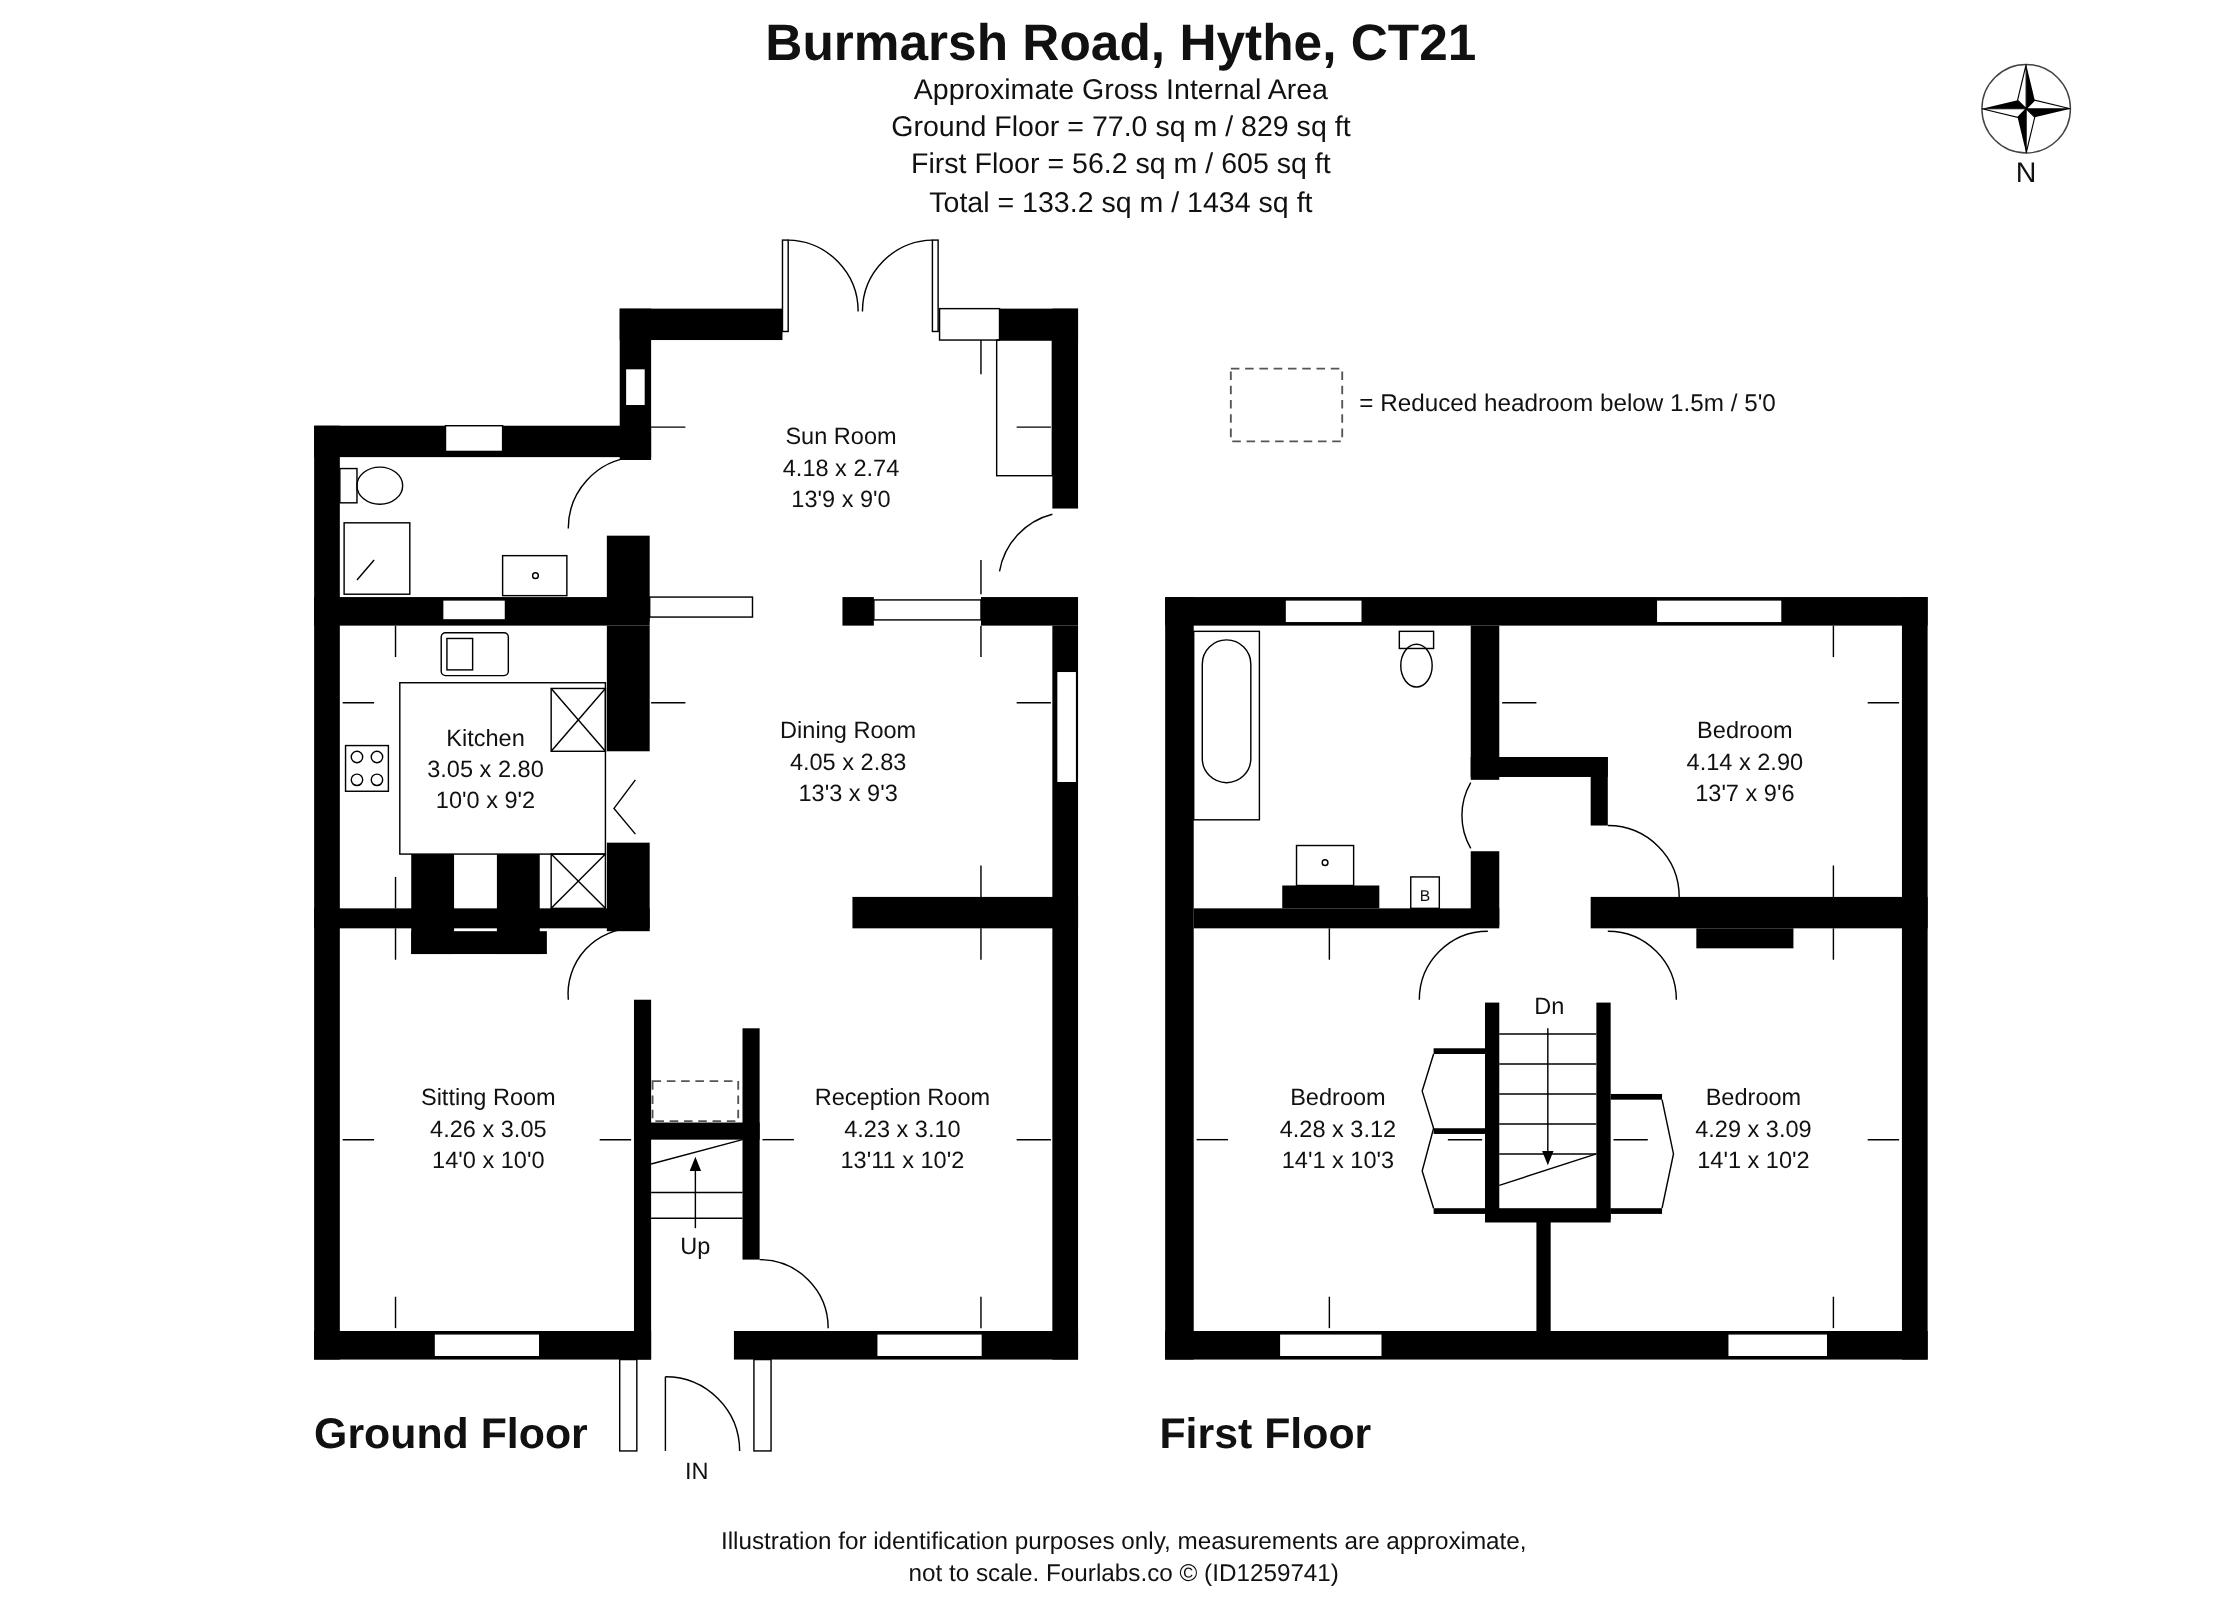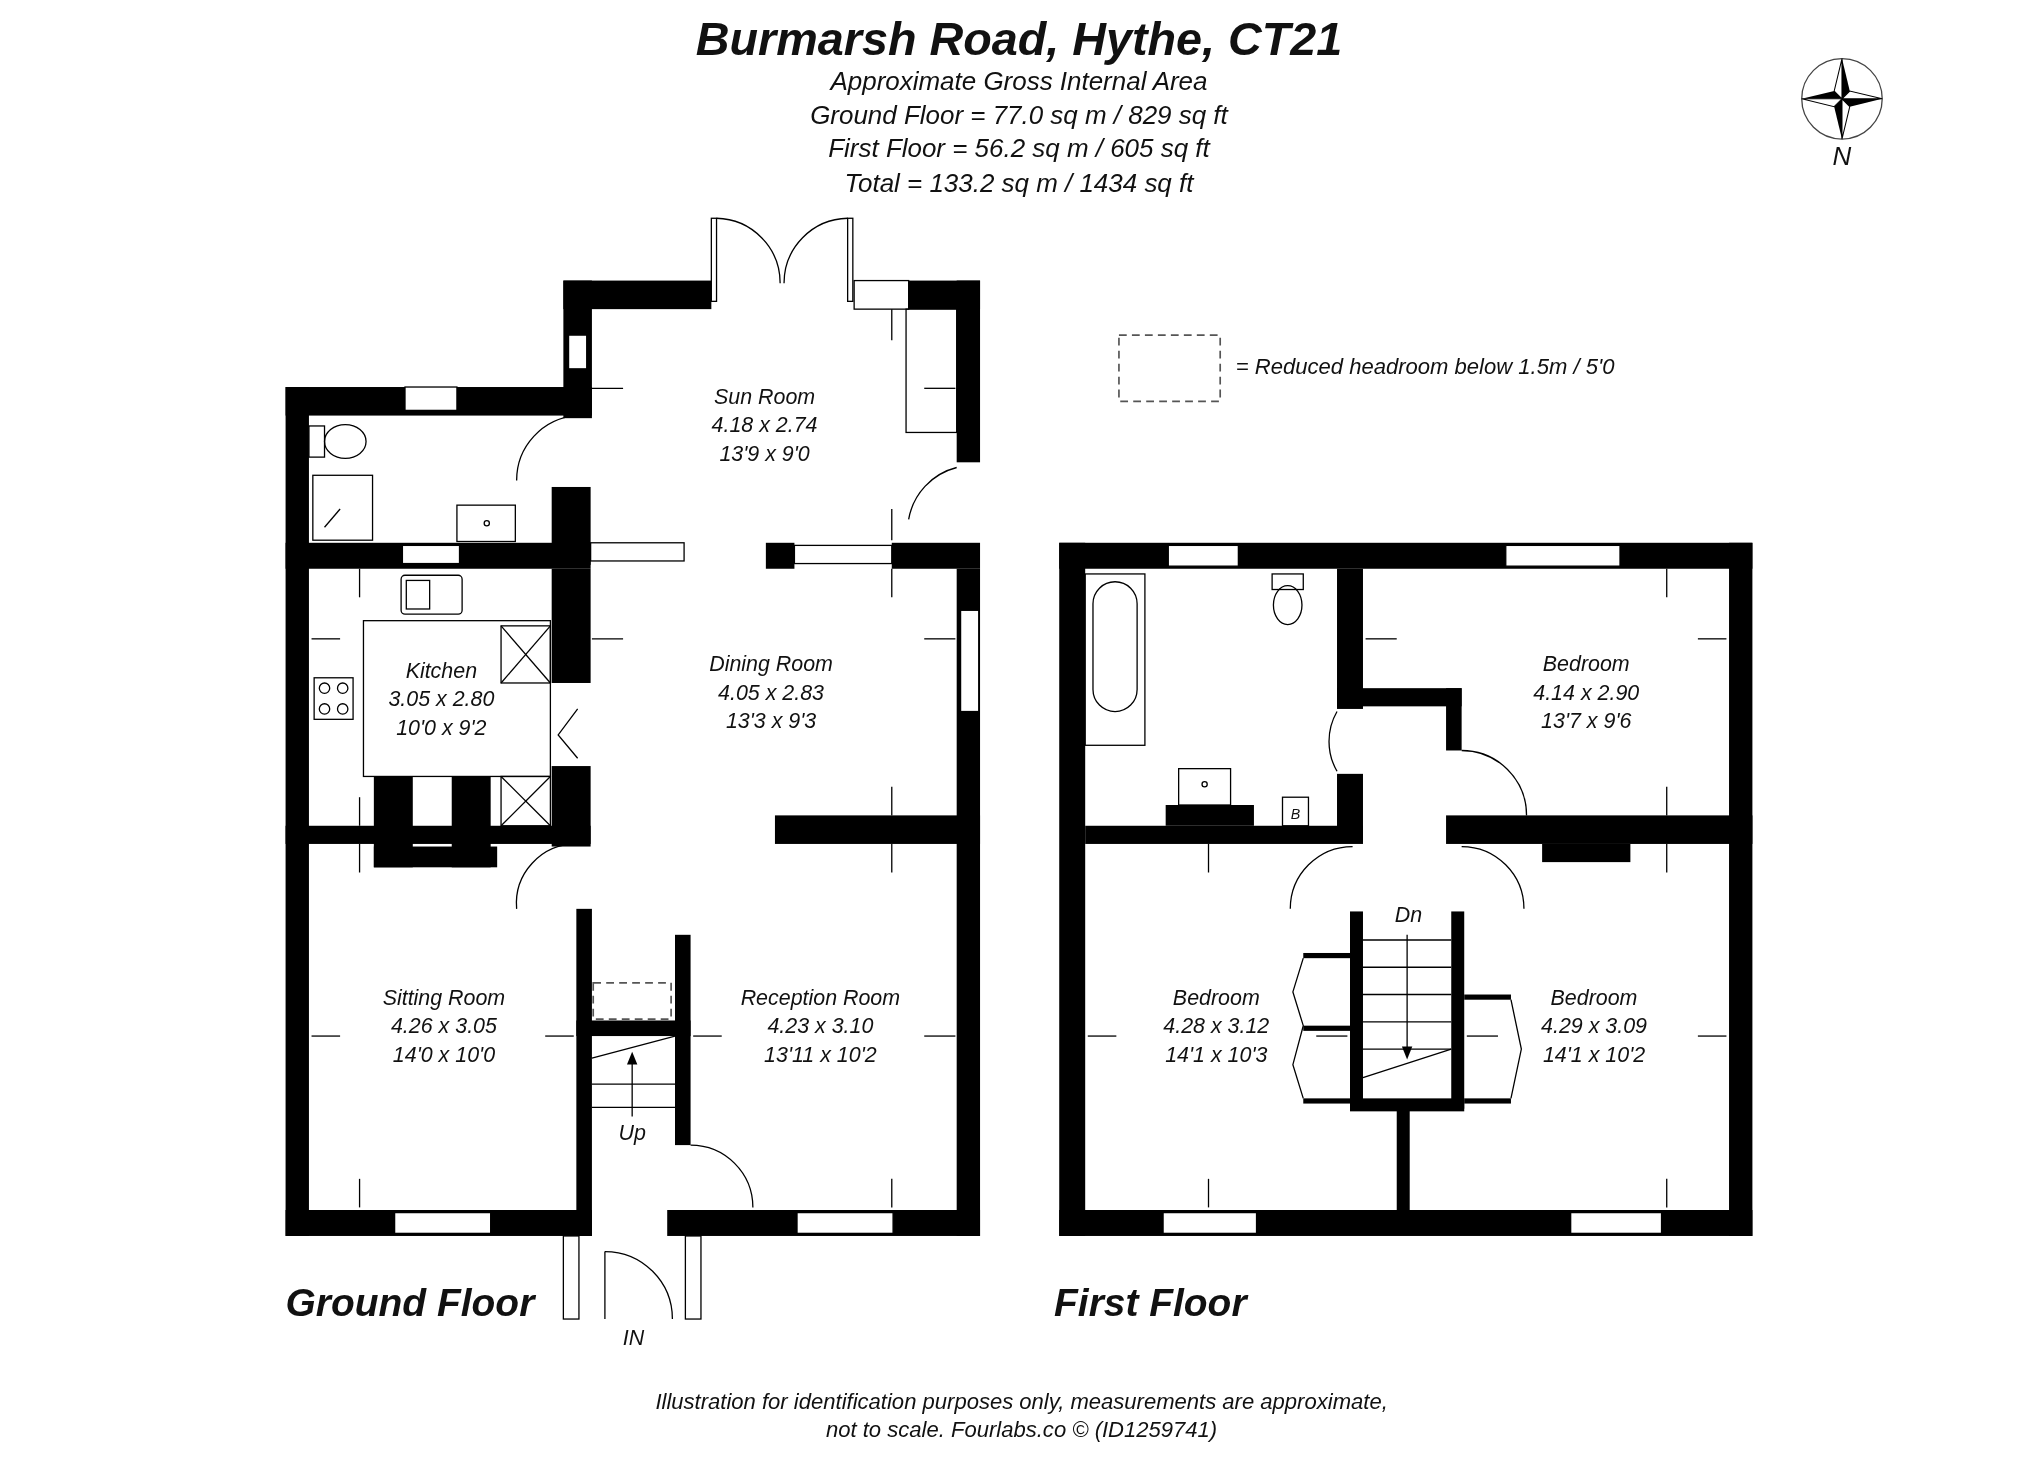--- a/index.html
+++ b/index.html
@@ -1,17 +1,17 @@
 <!DOCTYPE html>
 <html><head>
 <meta charset="utf-8">
 <style>
   html, body { margin: 0; padding: 0; background: #ffffff; }
   body { width: 2025px; height: 1475px; overflow: hidden; }
-  #canvas { position: absolute; left: 0; top: 0; width: 2025px; height: 1072px; font-style: italic; }
+  #canvas { position: absolute; left: 0; top: 0; width: 2025px; height: 1072px; }
   svg { display: block; }
   .t { font-family: "Liberation Sans", sans-serif; fill: #111111; }
   .title { font-weight: bold; font-size: 36px; }
   .sub { font-size: 20px; }
   .room { font-size: 16.5px; }
   .floor { font-weight: bold; font-size: 30px; }
   .foot { font-size: 17px; }
   .wall { fill: #000000; }
   .thin { fill: none; stroke: #000; stroke-width: 1; }
   .win { fill: #ffffff; stroke: #000; stroke-width: 1; }

